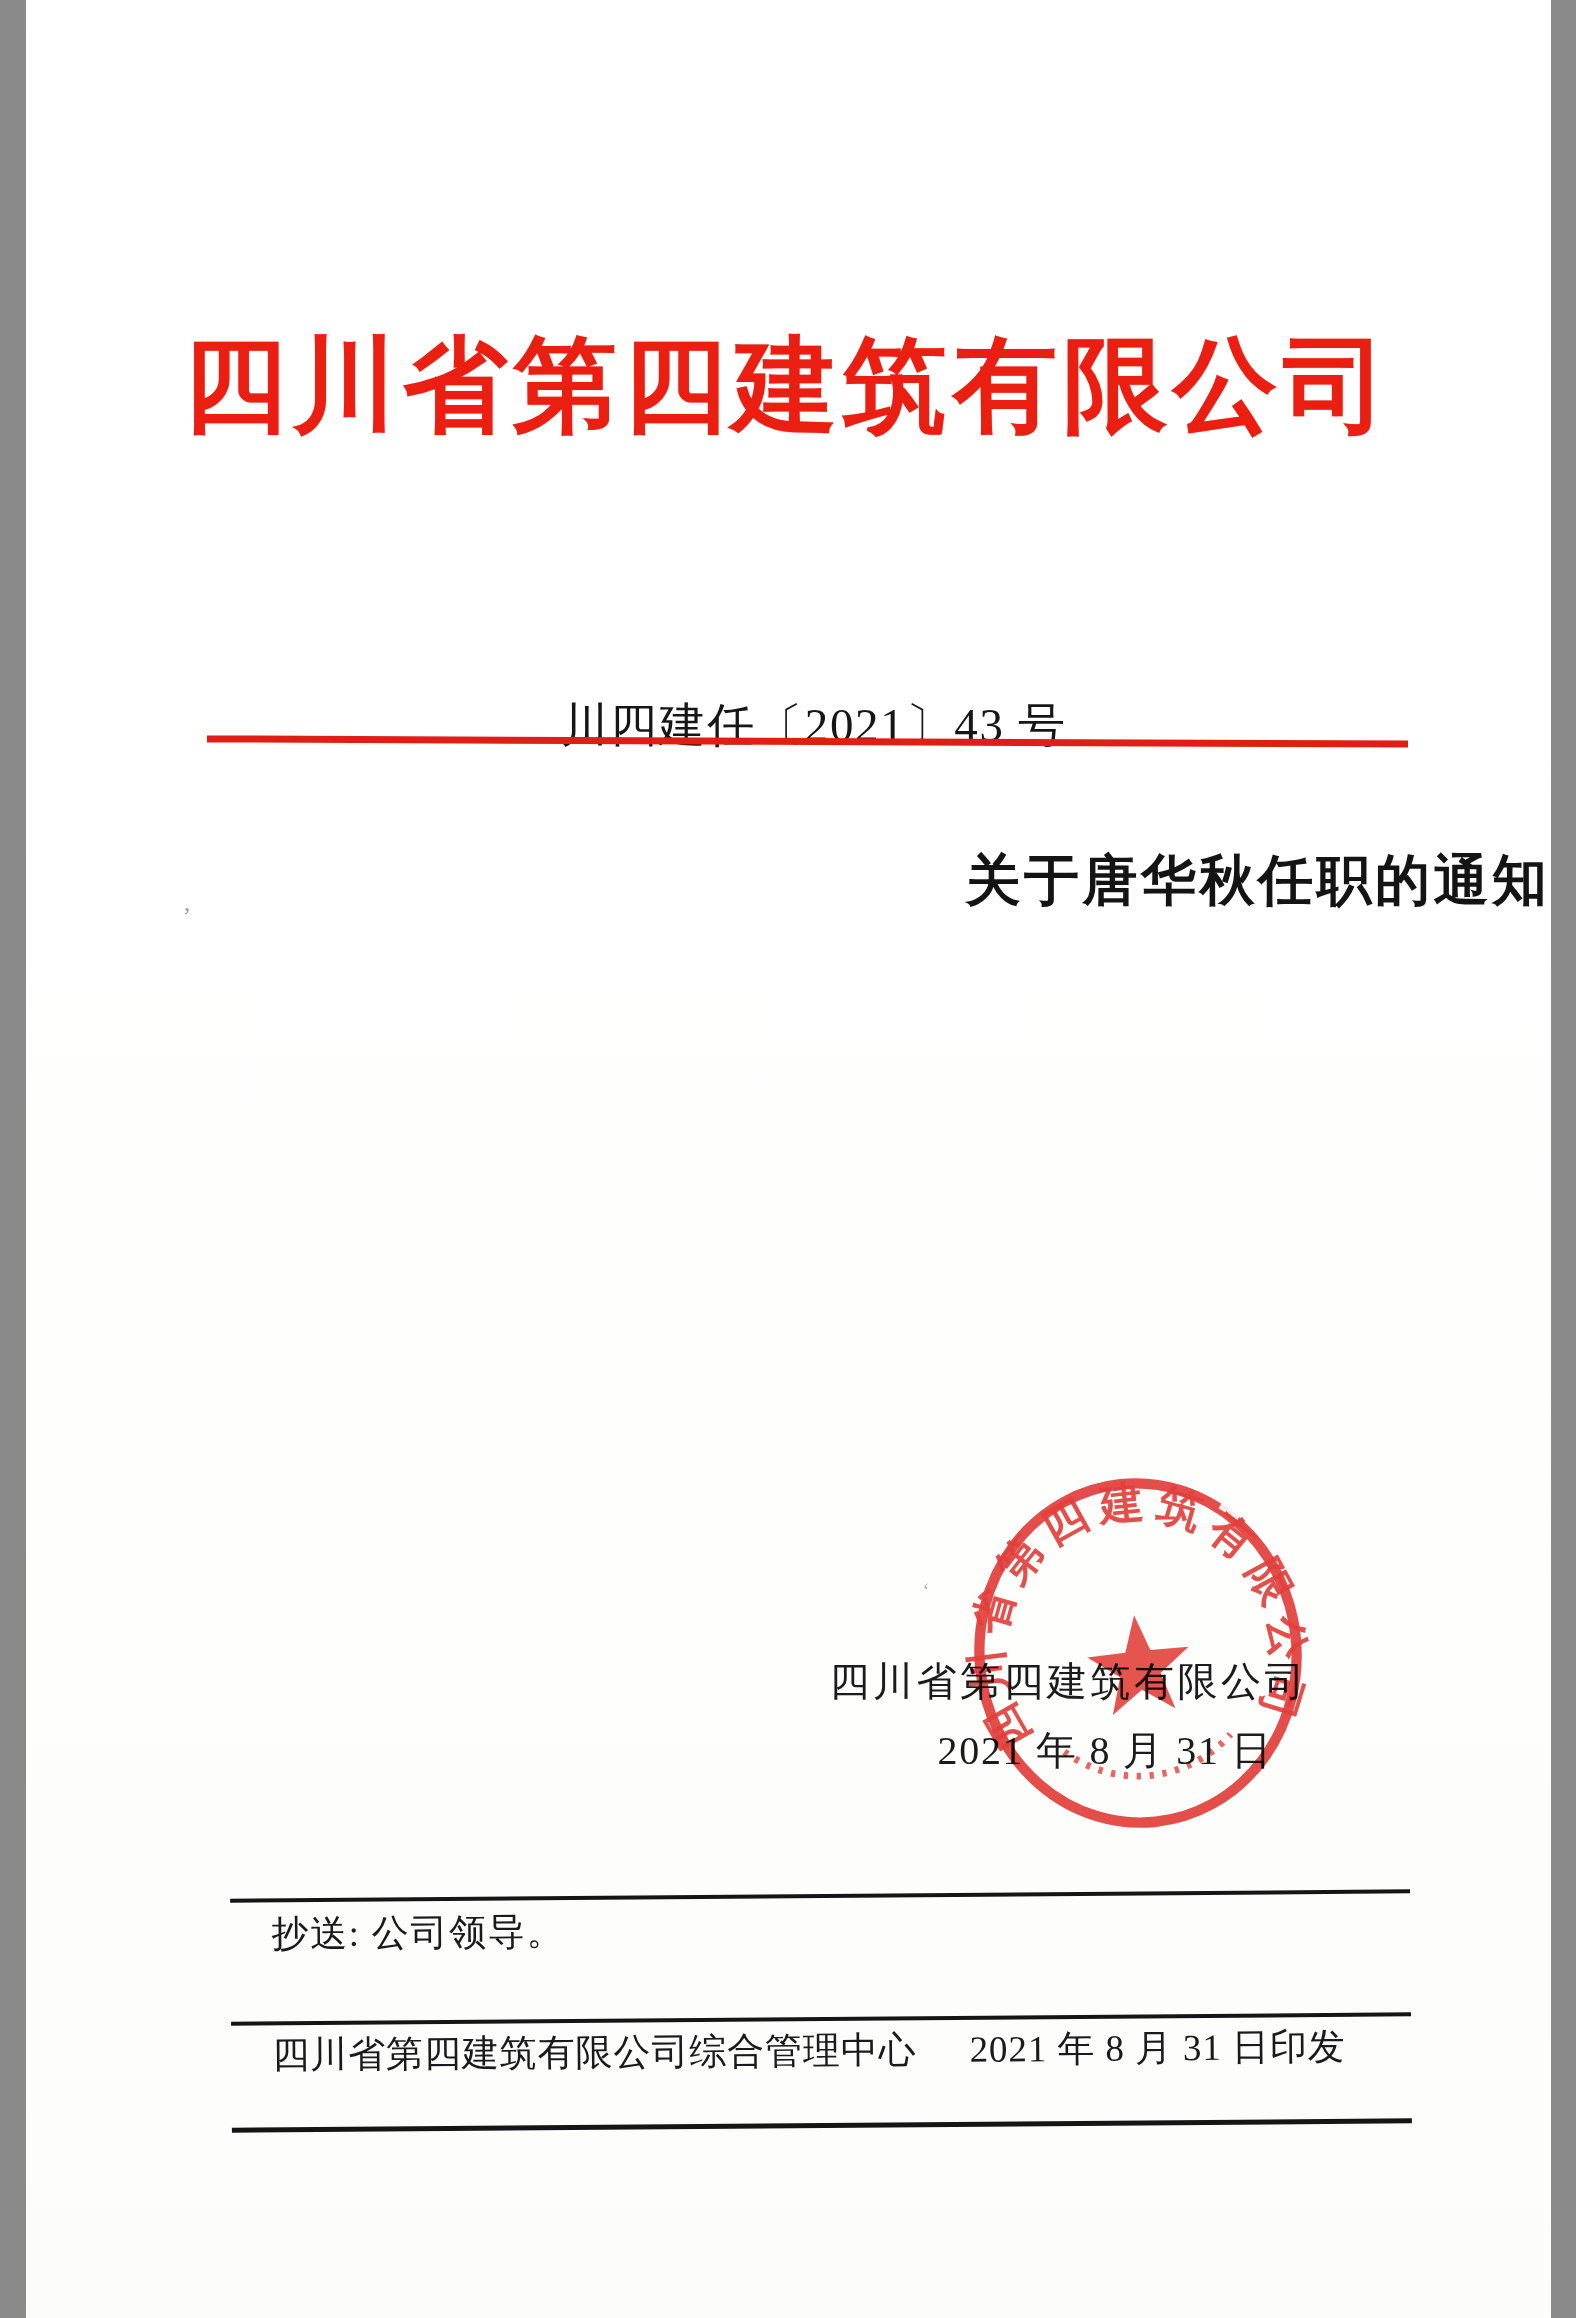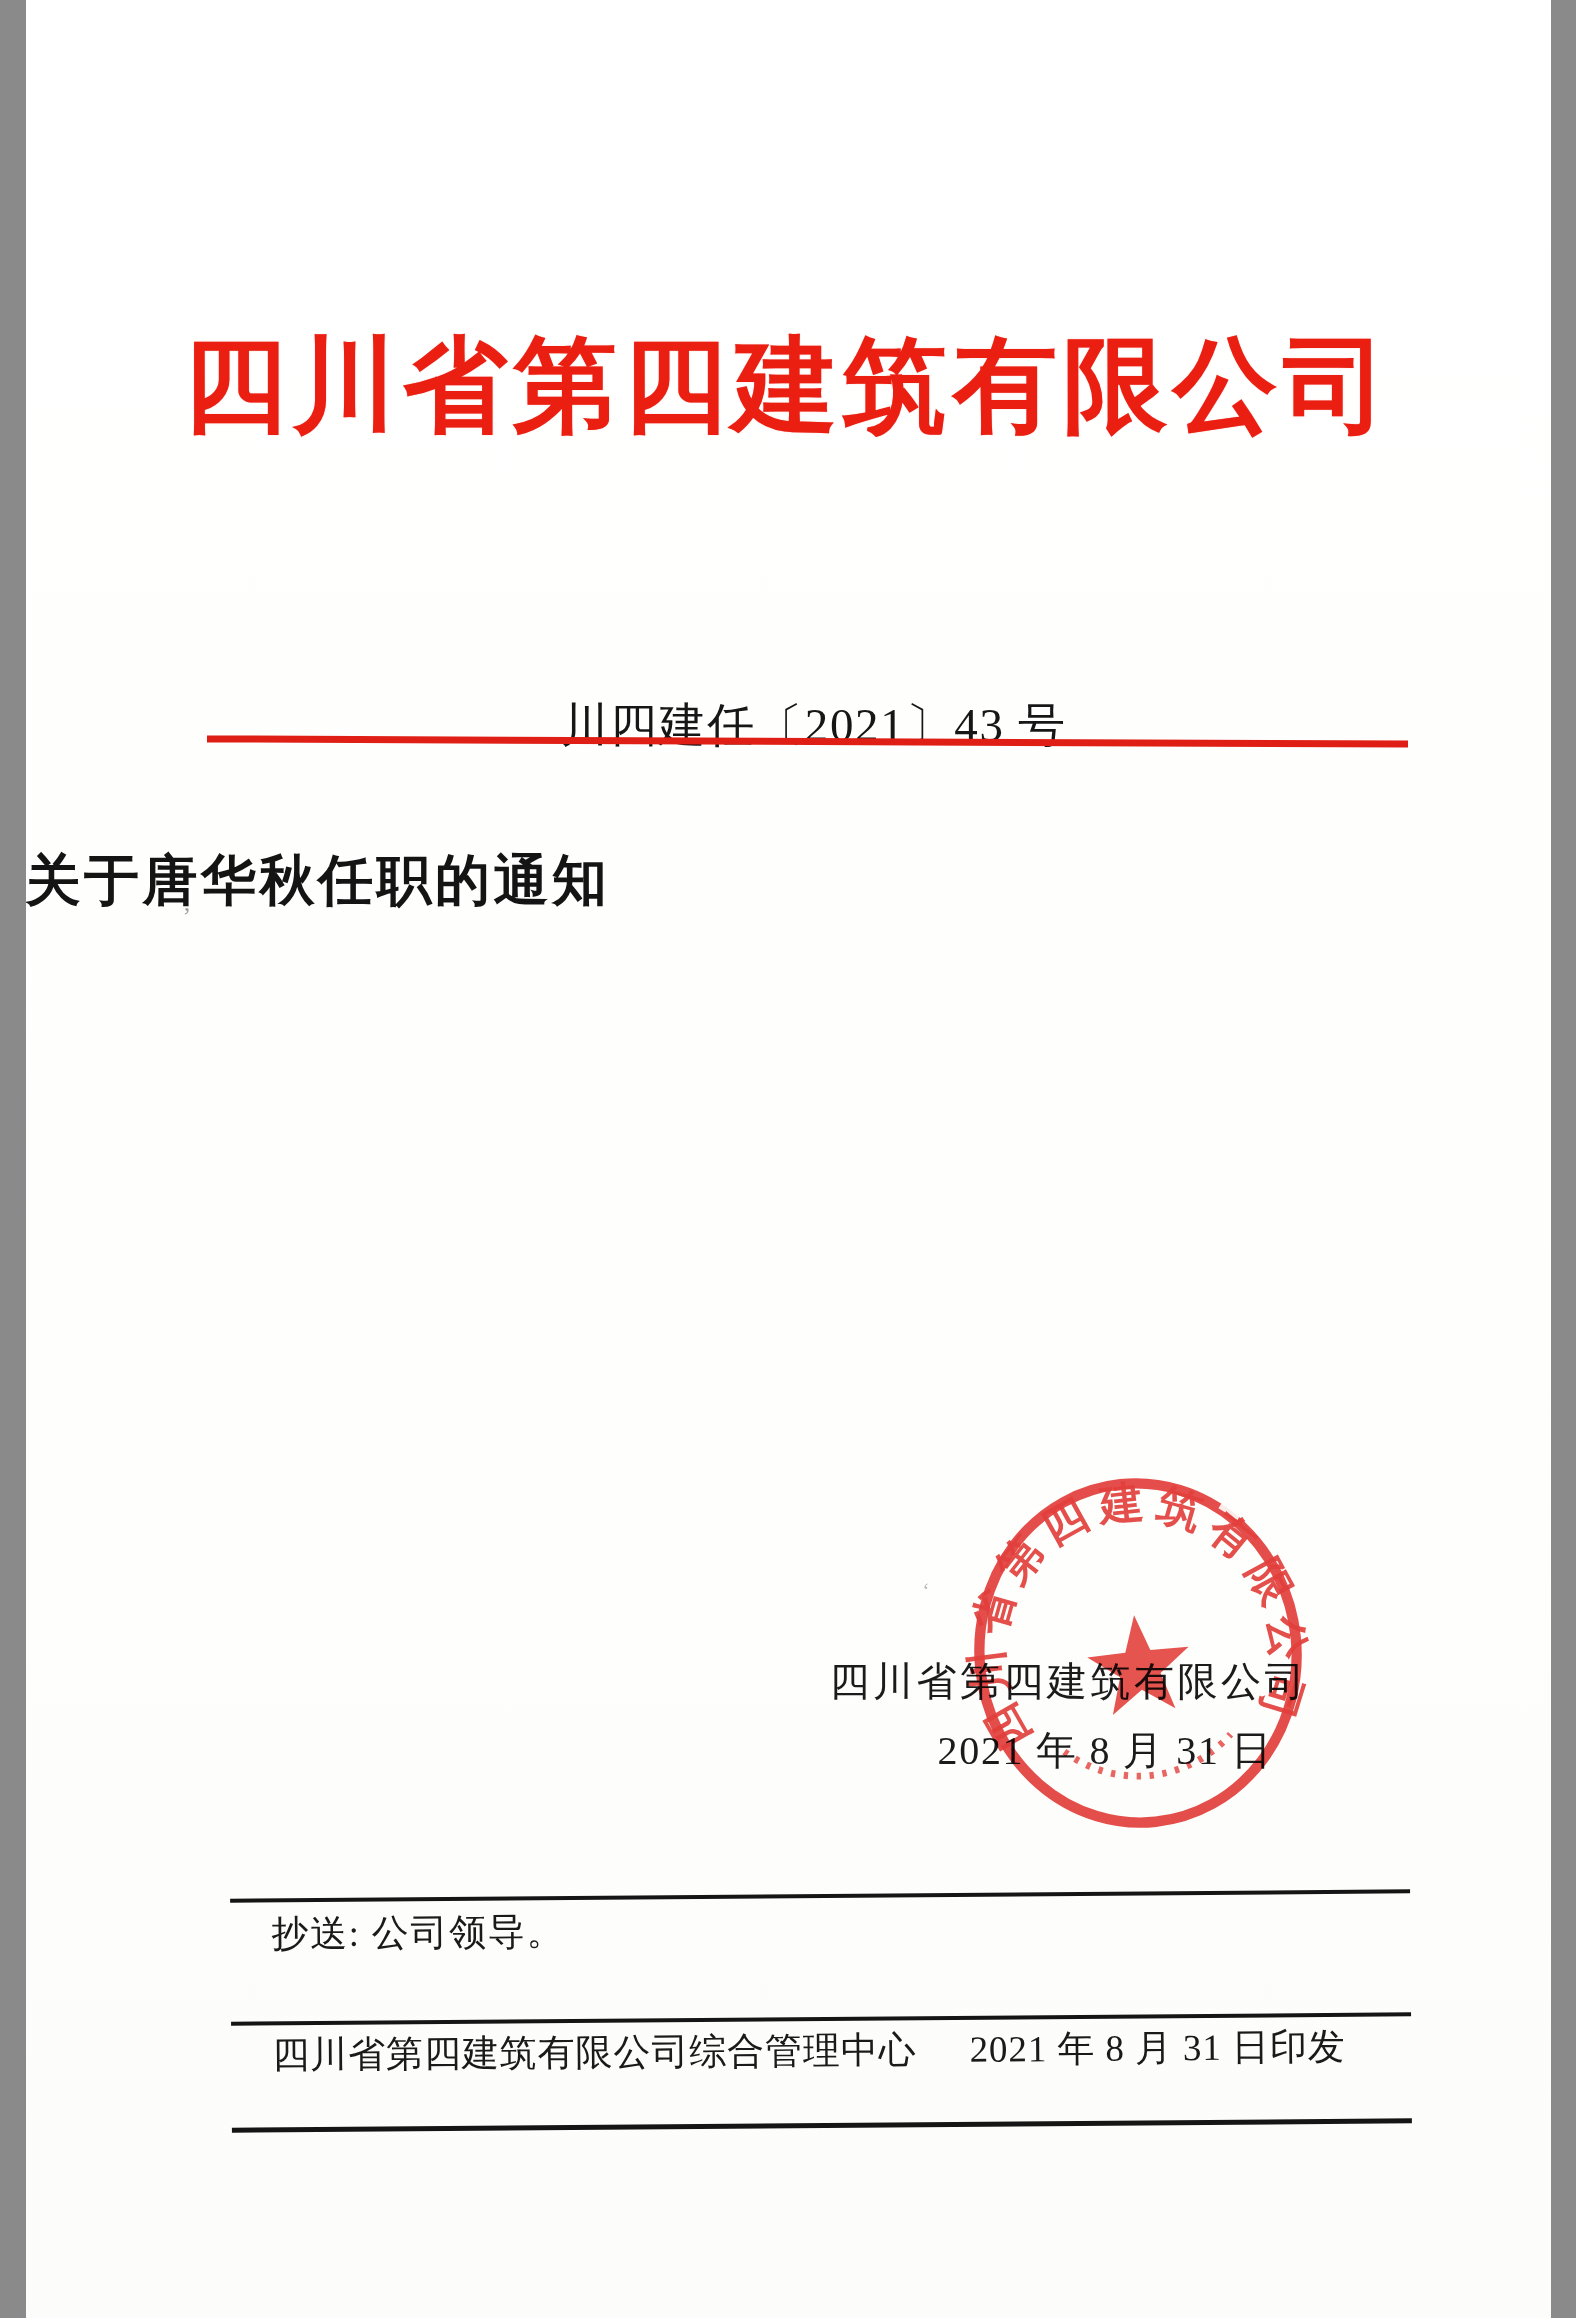--- a/index.html
+++ b/index.html
@@ -35,21 +35,21 @@
   
   .red-rule{
     position:absolute;top:738px;left:181px;
     width:1201px;height:7px;
     background:#df1f15;
     transform:rotate(0.25deg);
   }
   
   .doc-title{
     position:absolute;top:844px;left:0;right:0;
-    text-align:left;
+    text-align:right;
     font-size:55px;font-weight:bold;
     letter-spacing:3.5px;
     color:#141414;
     white-space:nowrap;
   }
   
   .body-text{
     position:absolute;top:999px;left:210px;width:1183px;
     font-size:40px;line-height:83px;
     letter-spacing:0.9px;

